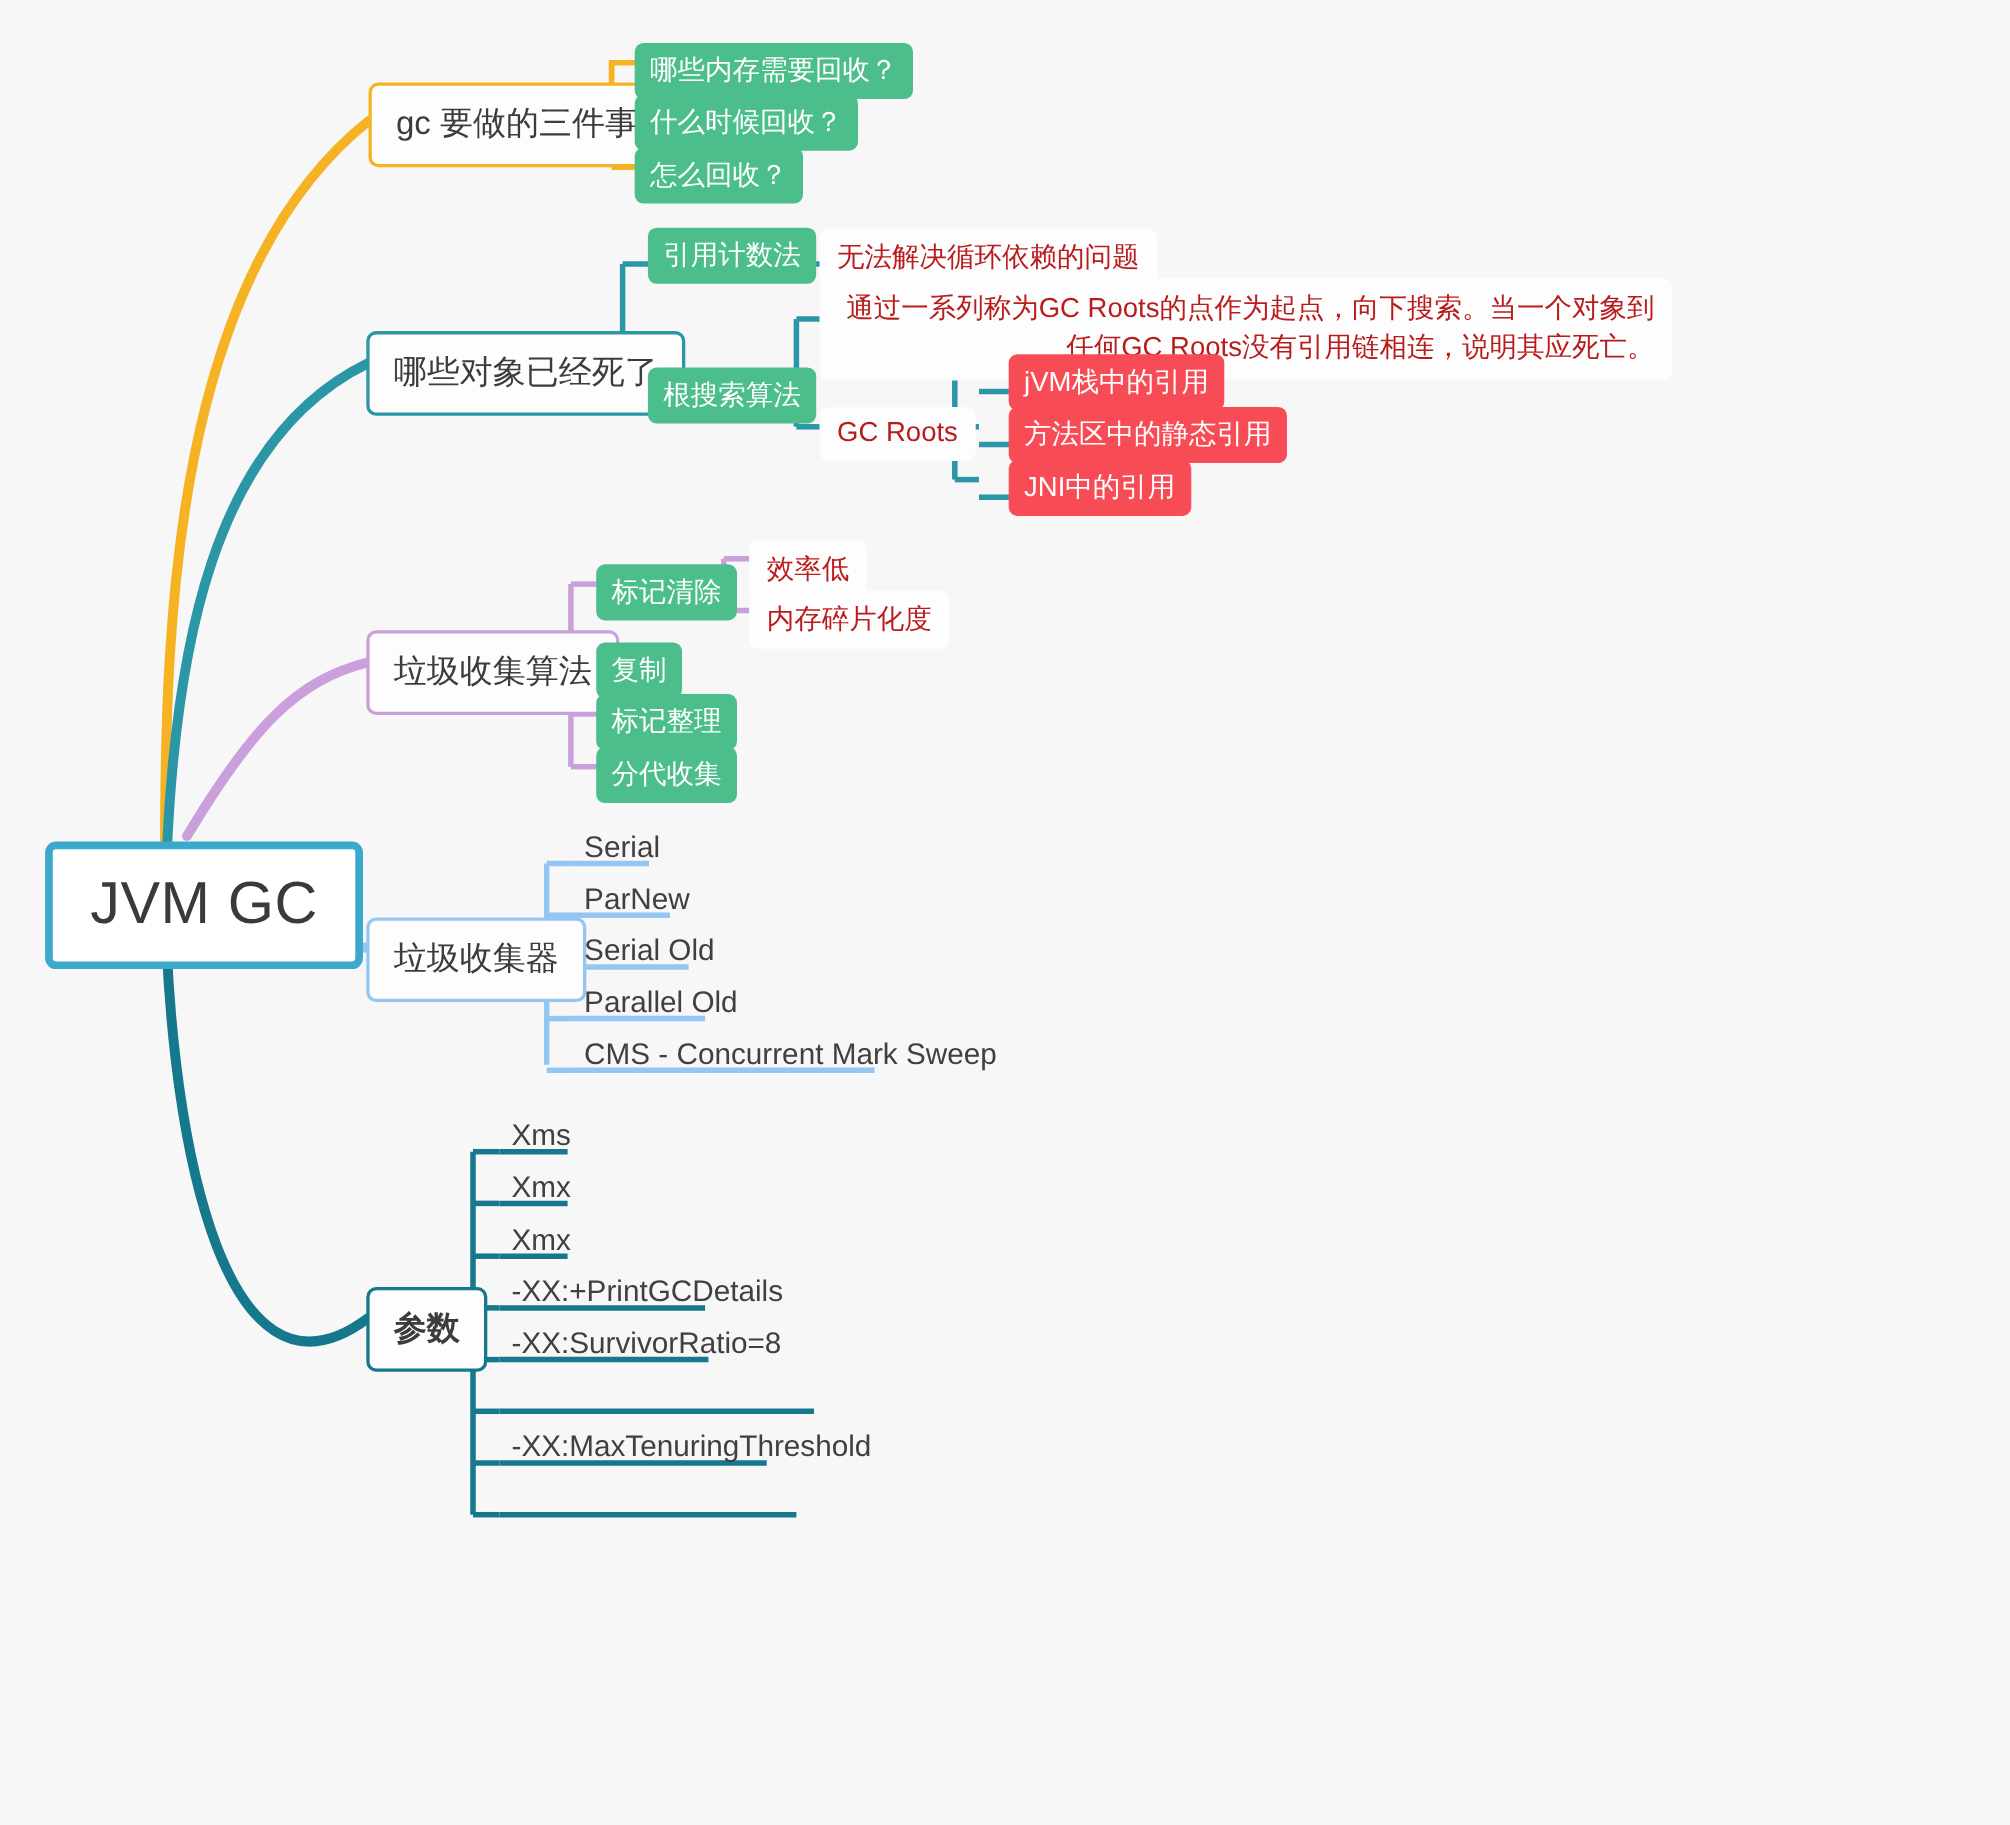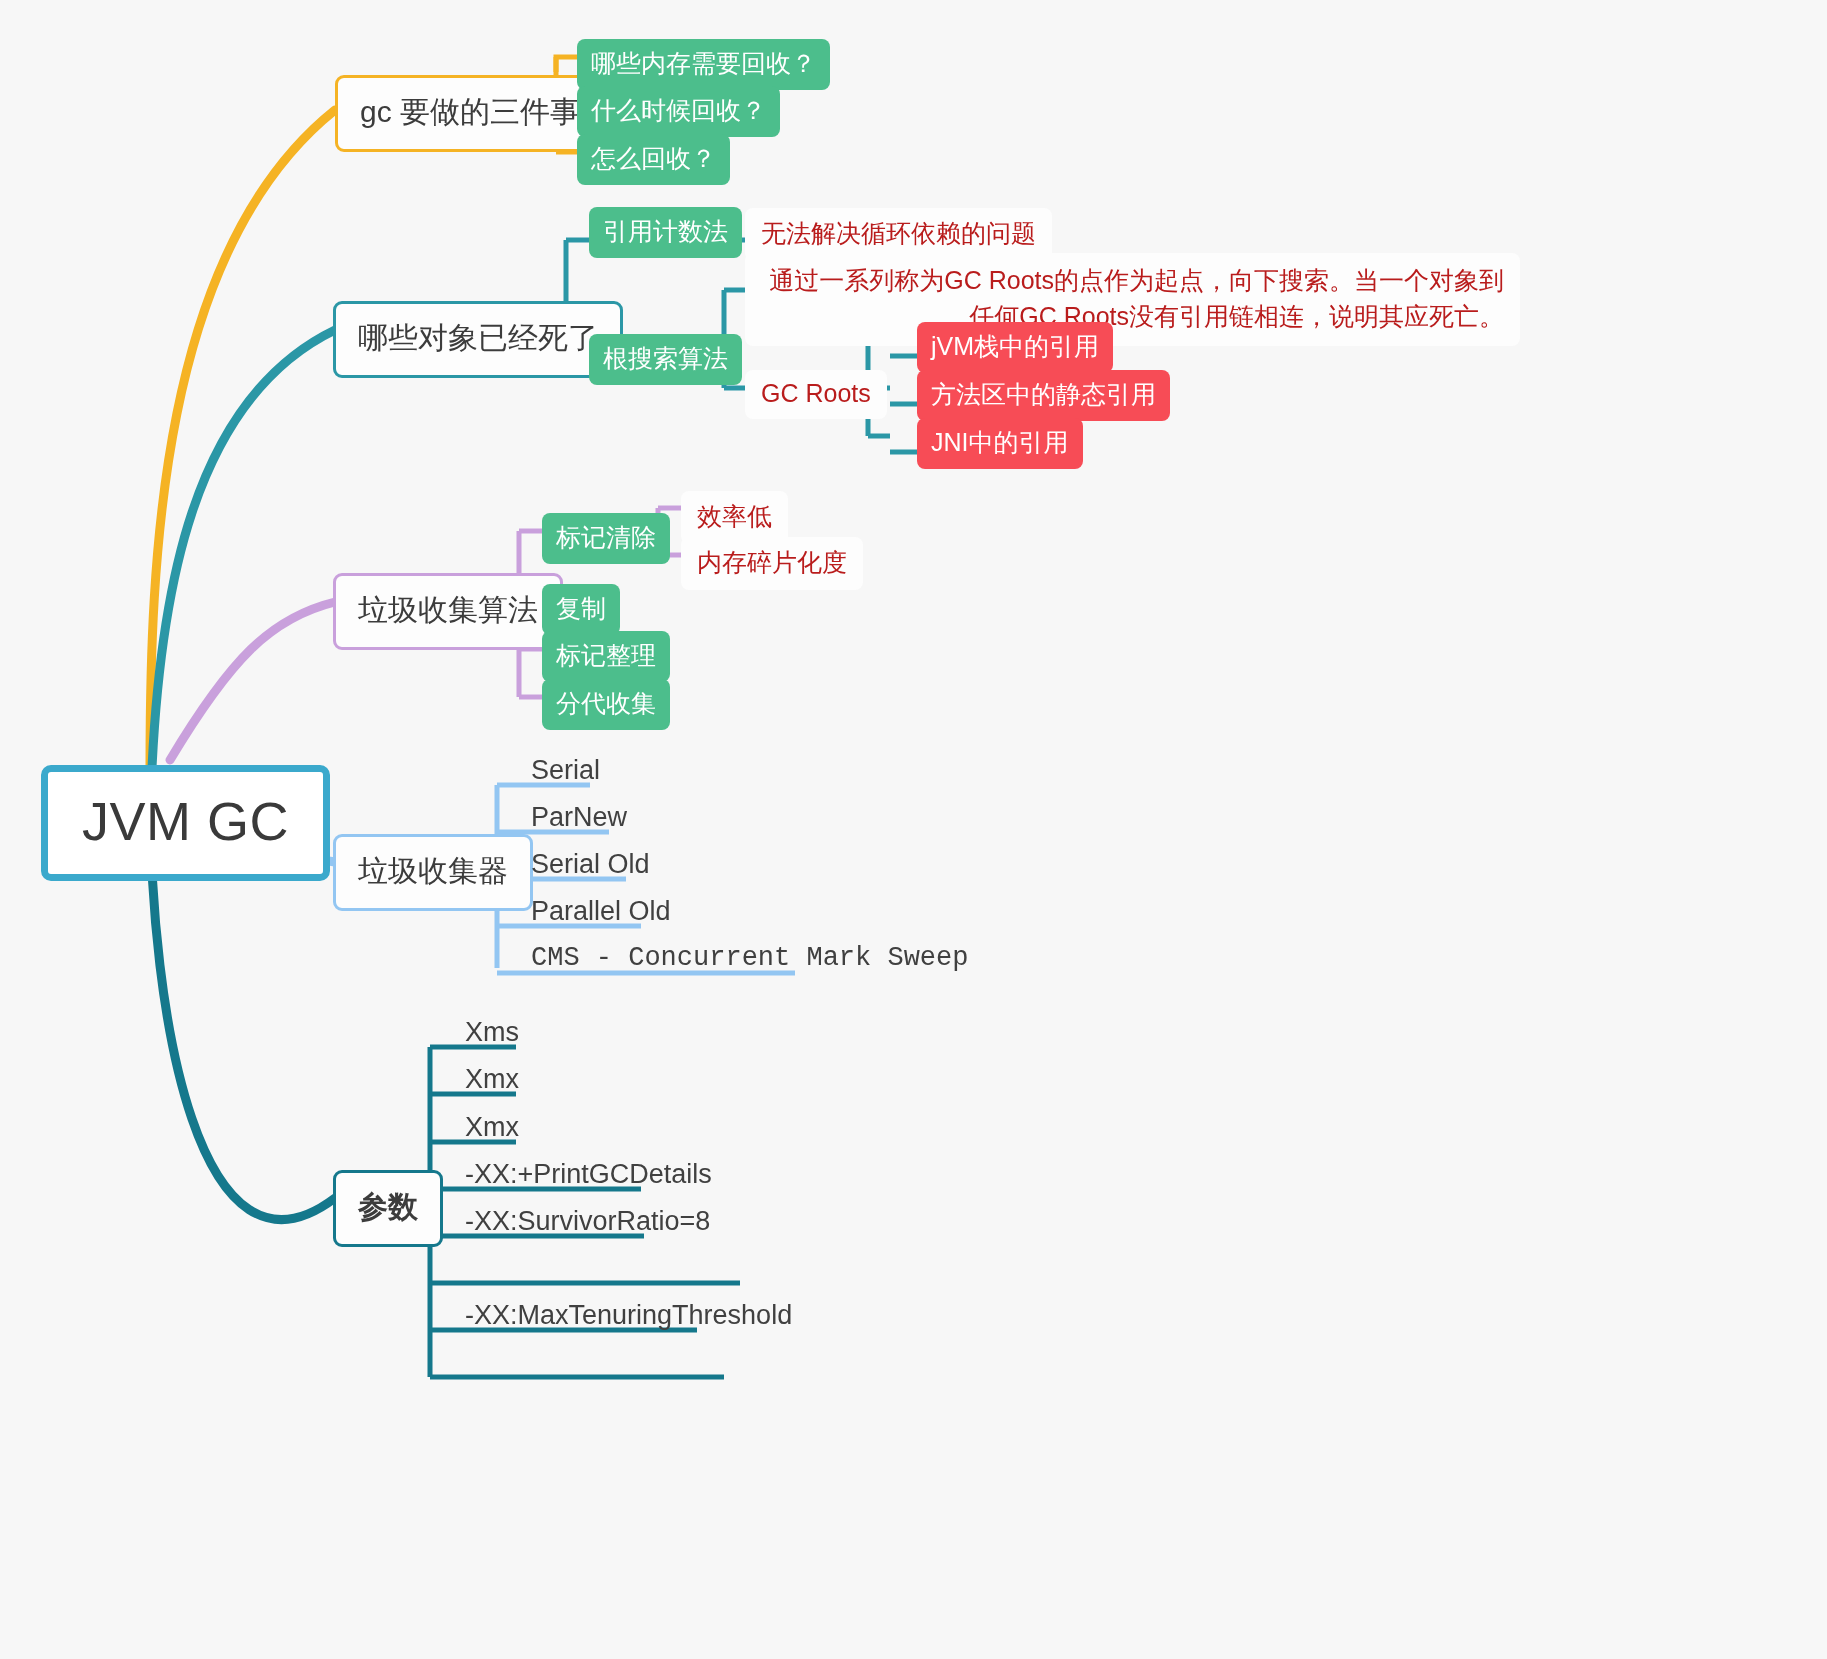--- a/index.html
+++ b/index.html
@@ -201,21 +201,21 @@
   <div class="node pill-green" style="left:542px;top:584px;">复制</div>
   <div class="node pill-green" style="left:542px;top:631px;">标记整理</div>
   <div class="node pill-green" style="left:542px;top:679px;">分代收集</div>
 
   <div class="node branch ltblue" style="left:333px;top:834px;">垃圾收集器</div>
 
   <div class="node leaf" style="left:521px;top:753px;">Serial</div>
   <div class="node leaf" style="left:521px;top:800px;">ParNew</div>
   <div class="node leaf" style="left:521px;top:847px;">Serial Old</div>
   <div class="node leaf" style="left:521px;top:894px;">Parallel Old</div>
-  <div class="node leaf" style="left:521px;top:941px;font-family:Liberation Mono, monospace;">CMS - Concurrent Mark Sweep</div>
+  <div class="node leaf" style="left:521px;top:941px;">CMS - Concurrent Mark Sweep</div>
 
   <div class="node branch dkteal" style="left:333px;top:1170px;font-weight:bold;">参数</div>
 
   <div class="node leaf" style="left:455px;top:1015px;">Xms</div>
   <div class="node leaf" style="left:455px;top:1062px;">Xmx</div>
   <div class="node leaf" style="left:455px;top:1110px;">Xmx</div>
   <div class="node leaf" style="left:455px;top:1157px;">-XX:+PrintGCDetails</div>
   <div class="node leaf" style="left:455px;top:1204px;">-XX:SurvivorRatio=8</div>
   <div class="node leaf" style="left:455px;top:1298px;">-XX:MaxTenuringThreshold</div>
 

